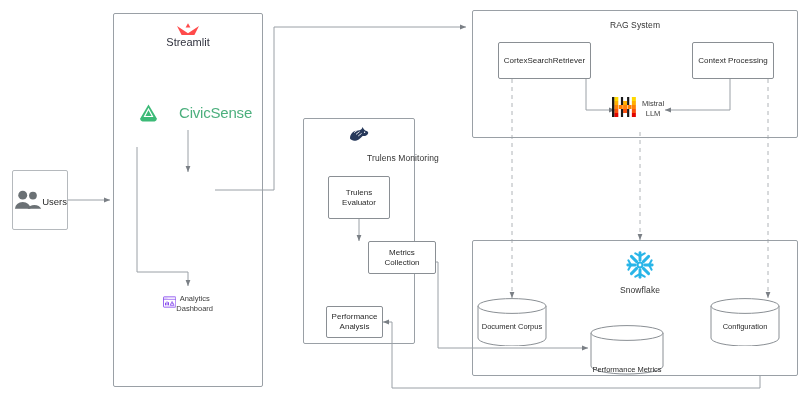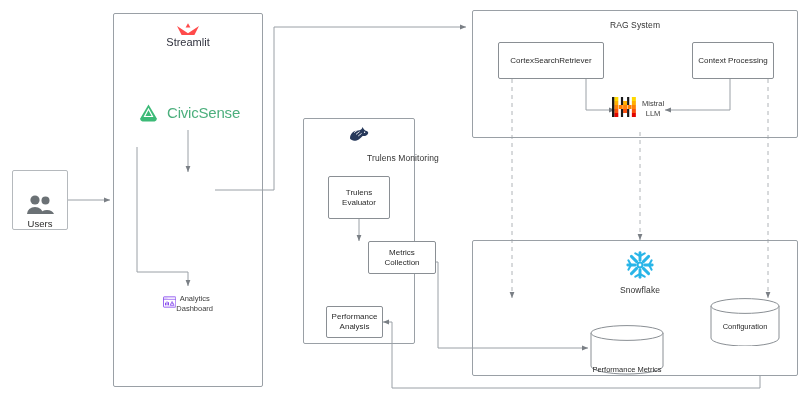--- a/index.html
+++ b/index.html
@@ -78,34 +78,34 @@
     font-size: 7.5px;
     color: #2a2a2a;
   }
   .users-box {
     position: absolute;
     border: 1px solid #b5b9bd;
     border-radius: 2px;
     background: #ffffff;
     box-sizing: border-box;
     display: flex;
-    flex-direction: column;
+    flex-direction: row;
     align-items: center;
     justify-content: flex-end;
   }
   .users-label {
     font-size: 9.5px;
     color: #2a2a2a;
     margin-top: 2px;
   }
   .civicsense-row {
     position: absolute;
     display: flex;
     align-items: center;
-    gap: 9px;
+    gap: 21px;
   }
   .civicsense-text {
     font-size: 15px;
     color: #4caf7d;
     font-weight: 400;
     letter-spacing: -0.2px;
   }
 </style>
 </head>
 <body>
@@ -211,21 +211,21 @@
   </div>
 
   <div class="node-box" style="left:326px; top:306px; width:57px; height:32px;">
     <span style="white-space:pre-line;">Performance
 Analysis</span>
   </div>
 
   <div class="panel" style="left:472px; top:10px; width:326px; height:128px;"></div>
   <div class="panel-title" style="left:472px; top:20px; width:326px;">RAG System</div>
 
-  <div class="node-box" style="left:498px; top:42px; width:106px; height:37px;">
+  <div class="node-box" style="left:498px; top:42px; width:93px; height:37px;">
     <span>CortexSearchRetriever</span>
   </div>
 
   <div class="node-box" style="left:692px; top:42px; width:82px; height:37px;">
     <span>Context Processing</span>
   </div>
 
   <div class="icon-node" style="left:612px; top:92px; width:56px;">
     <svg width="34" height="30" viewBox="0 0 34 30">
       <rect x="3" y="2" width="5.2" height="5.2" fill="#ffd800"></rect>
@@ -272,20 +272,27 @@
       <line x1="21" y1="28.4" x2="16" y2="25.6"></line>
       <line x1="3.6" y1="11" x2="6.4" y2="16"></line>
       <line x1="3.6" y1="21" x2="6.4" y2="16"></line>
       <line x1="28.4" y1="11" x2="25.6" y2="16"></line>
       <line x1="28.4" y1="21" x2="25.6" y2="16"></line>
     </g>
     <circle cx="16" cy="16" r="2.6" fill="none" stroke="#29b5e8" stroke-width="2.2"></circle>
   </svg>
   <div class="panel-title" style="left:600px; top:285px; width:80px;">Snowflake</div>
 
+  <div style="position:absolute; left:477px; top:298px; width:70px; height:48px;">
+    <svg width="70" height="48" viewBox="0 0 70 48">
+      <path d="M1,8 L1,40 a34,8 0 0 0 68,0 L69,8" fill="#ffffff" stroke="#8a8f94" stroke-width="1"></path>
+      <ellipse cx="35" cy="8" rx="34" ry="7.4" fill="#ffffff" stroke="#8a8f94" stroke-width="1"></ellipse>
+    </svg>
+    <div class="cyl-label" style="top:24px;">Document Corpus</div>
+  </div>
 
   <div style="position:absolute; left:590px; top:325px; width:74px; height:50px;">
     <svg width="74" height="50" viewBox="0 0 74 50">
       <path d="M1,8 L1,41 a36,8 0 0 0 72,0 L73,8" fill="#ffffff" stroke="#8a8f94" stroke-width="1"></path>
       <ellipse cx="37" cy="8" rx="36" ry="7.4" fill="#ffffff" stroke="#8a8f94" stroke-width="1"></ellipse>
     </svg>
     <div class="cyl-label" style="top:19px;margin-top:21px;">Performance Metrics</div>
   </div>
 
   <div style="position:absolute; left:710px; top:298px; width:70px; height:48px;">

